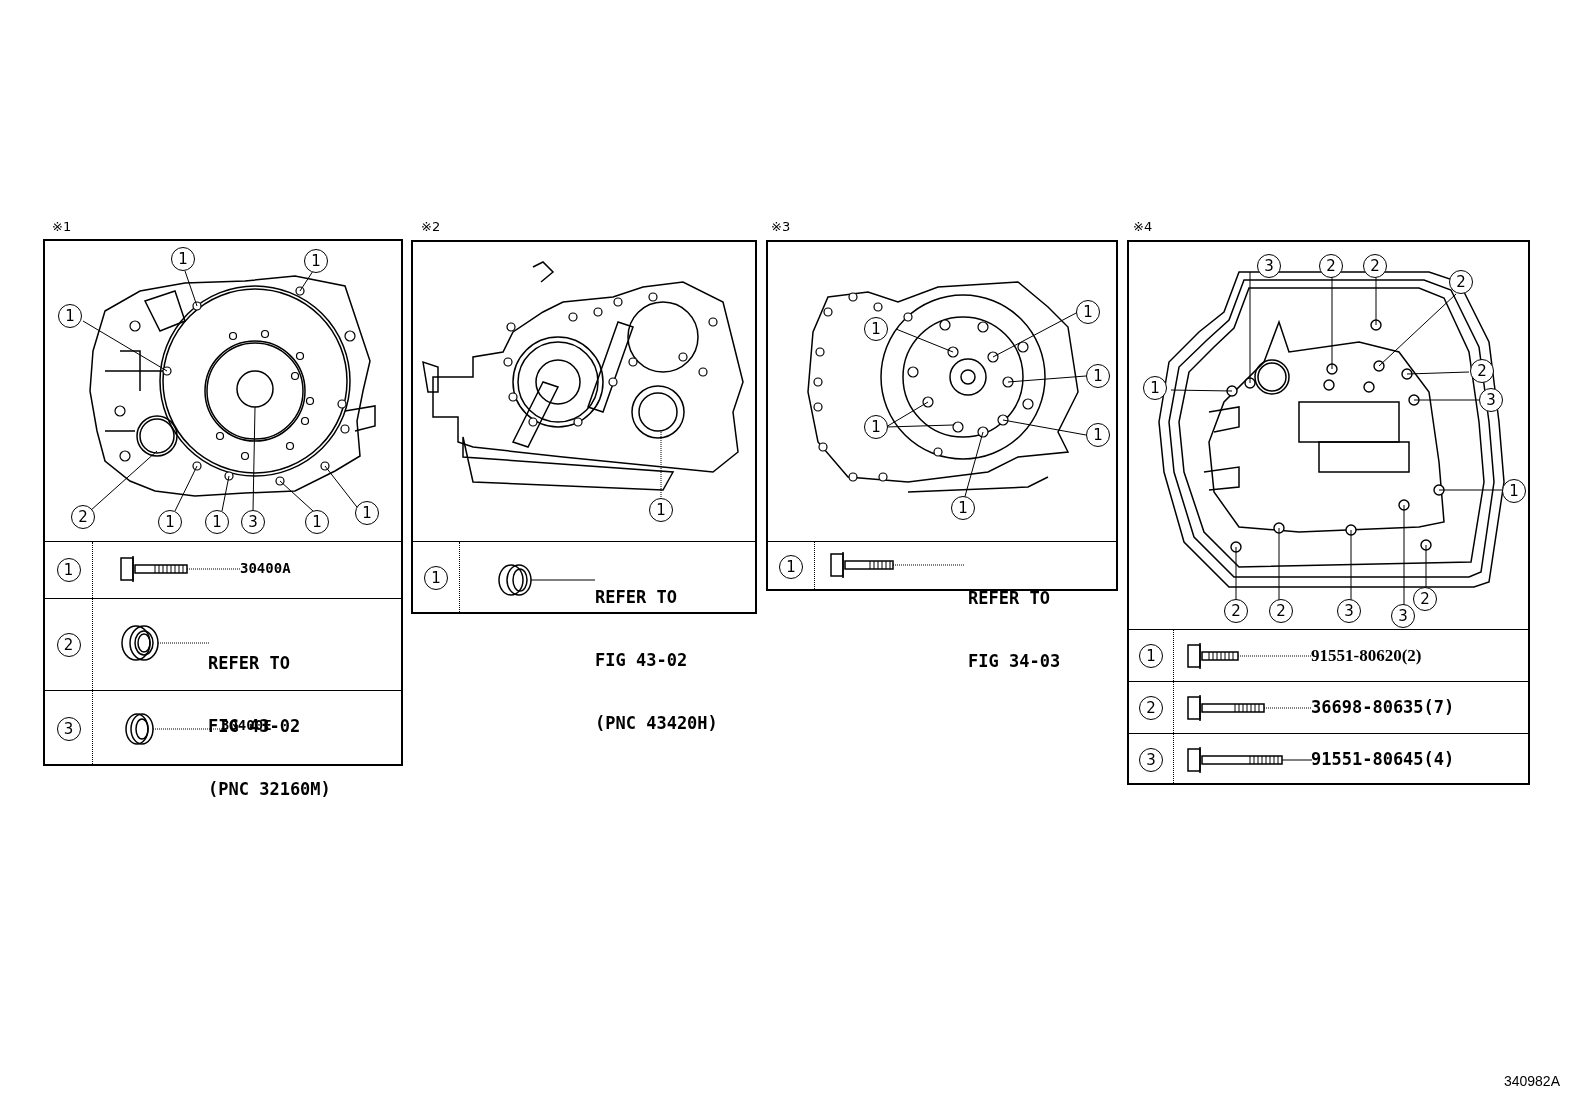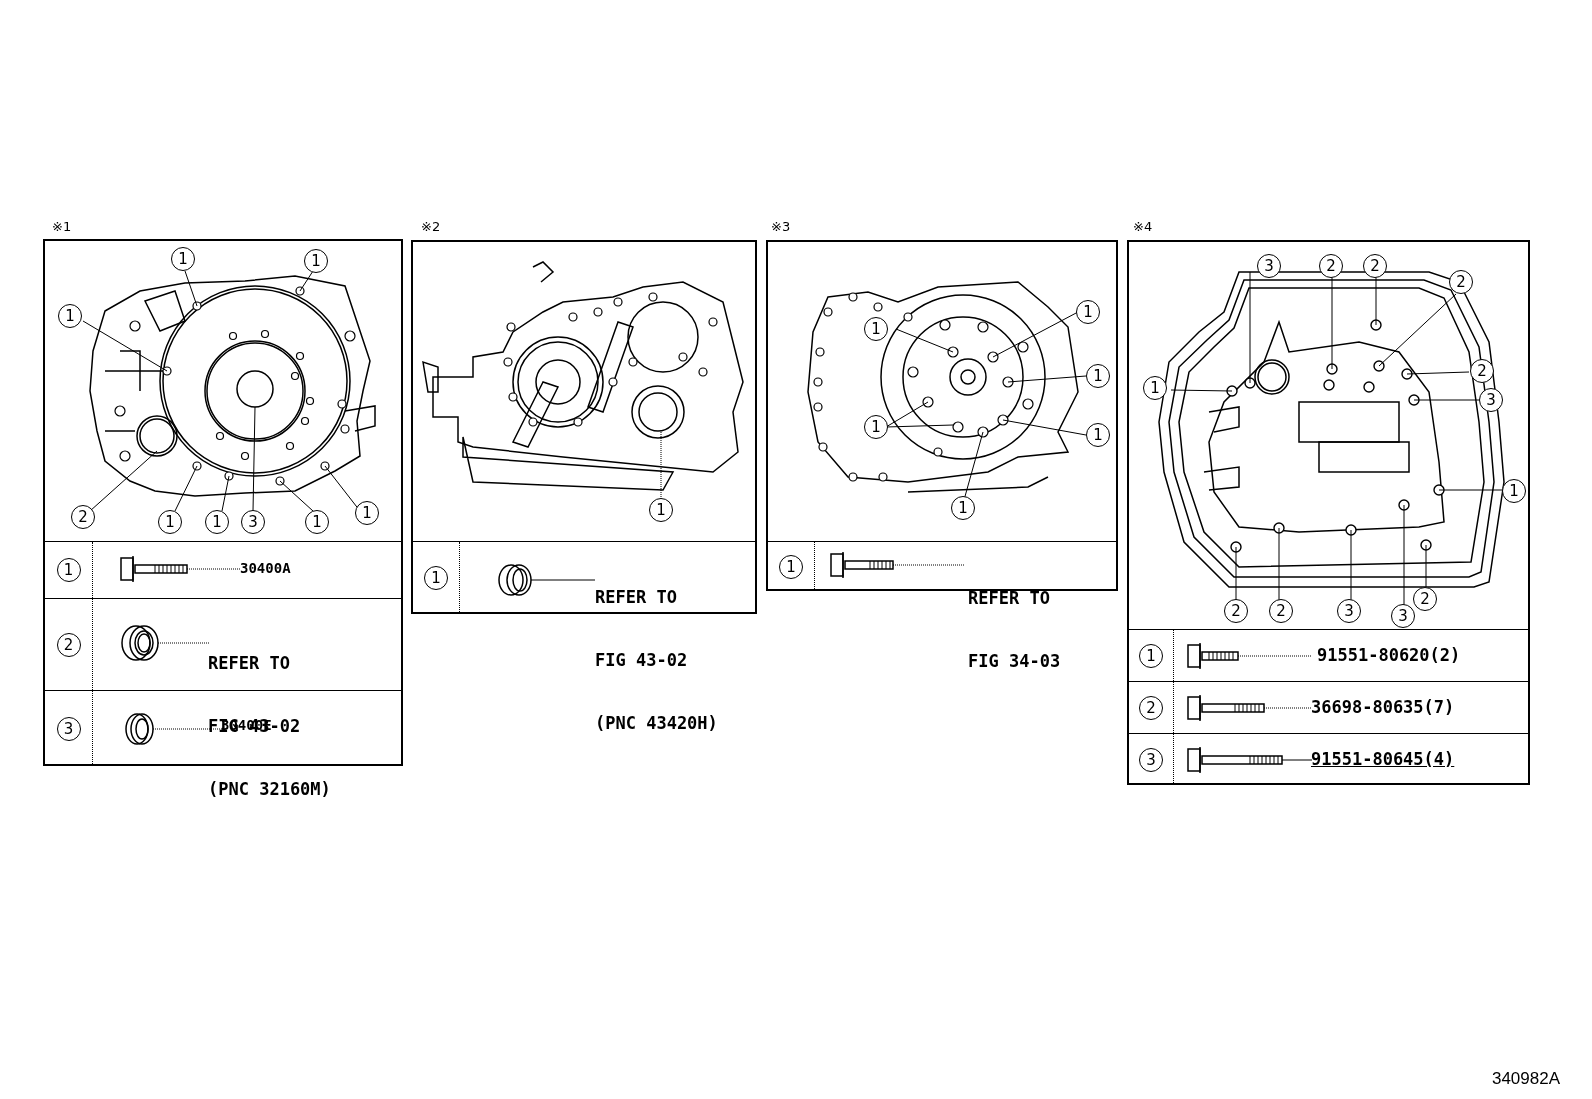--- a/index.html
+++ b/index.html
@@ -7,21 +7,21 @@
   .panel-label { position:absolute; font-family:"DejaVu Sans", sans-serif; font-size:13px; color:#000; }
   .panel { position:absolute; border:2px solid #000; box-sizing:border-box; background:#fff; }
   .art { position:absolute; left:0; top:0; }
   .row { position:absolute; left:0; right:0; border-top:1.5px solid #000; box-sizing:border-box; }
   .num-cell { position:absolute; left:0; top:0; bottom:0; border-right:1.5px dotted #000; box-sizing:border-box; display:flex; align-items:center; justify-content:center; }
   .circ { width:24px; height:24px; border:1.5px solid #000; border-radius:50%; box-sizing:border-box; display:flex; align-items:center; justify-content:center; font-family:"DejaVu Sans", sans-serif; font-size:15px; background:#fff; }
   .part-text { position:absolute; font-family:"DejaVu Sans Mono", monospace; font-weight:bold; font-size:17px; line-height:21px; white-space:pre; }
   .part-text.big { font-size:14px; }
   .ref-line { display:block; }
   .callout { position:absolute; width:24px; height:24px; border:1.5px solid #000; border-radius:50%; box-sizing:border-box; display:flex; align-items:center; justify-content:center; font-family:"DejaVu Sans", sans-serif; font-size:15px; background:#fff; }
-  .fig-id { position:absolute; right:32px; bottom:10px; font-family:"Liberation Sans", sans-serif; font-size:17px; }
+  .fig-id { position:absolute; right:32px; bottom:10px; font-family:"Liberation Sans", sans-serif; font-size:14px; }
 </style>
 </head>
 <body>
 
 <div class="panel-label" style="left:52px;top:219px;">※1</div>
 <div class="panel" style="left:43px;top:239px;width:360px;height:527px;">
   <svg class="art" width="356" height="300">
     <g fill="none" stroke="#000" stroke-width="1.5">
       <path d="M60,70 L95,50 L140,42 L200,40 L250,35 L300,45 L315,90 L325,120 L318,150 L312,180 L315,215 L290,230 L250,250 L200,252 L150,255 L110,250 L85,240 L60,220 L52,190 L45,150 L48,110 Z"></path>
       <circle cx="210" cy="140" r="95"></circle>
@@ -355,21 +355,21 @@
           <line x1="22" y1="9" x2="22" y2="17"></line>
           <line x1="26" y1="9" x2="26" y2="17"></line>
           <line x1="30" y1="9" x2="30" y2="17"></line>
           <line x1="34" y1="9" x2="34" y2="17"></line>
           <line x1="38" y1="9" x2="38" y2="17"></line>
           <line x1="42" y1="9" x2="42" y2="17"></line>
           <line x1="46" y1="9" x2="46" y2="17"></line>
         </g>
       <line x1="51" y1="13" x2="125" y2="13" stroke="#000" stroke-width="1" stroke-dasharray="1,1"></line>
     </svg>
-    <div class="part-text" style="left:188px;top:15px;">91551-80620(2)</div>
+    <div class="part-text" style="left:182px;top:15px;font-family:Liberation Serif, serif;">91551-80620(2)</div>
   </div>
 
   <div class="row" style="top:439px;height:52px;">
     <div class="num-cell" style="width:45px;">
         <div class="circ">2</div>
       </div>
     <svg style="position:absolute;left:58px;top:13px;" width="125" height="26">
       <g fill="none" stroke="#000" stroke-width="1.5">
           <rect x="1" y="2" width="12" height="22"></rect>
           <line x1="13" y1="0" x2="13" y2="26"></line>
@@ -404,17 +404,17 @@
           <line x1="67" y1="9" x2="67" y2="17"></line>
           <line x1="71" y1="9" x2="71" y2="17"></line>
           <line x1="75" y1="9" x2="75" y2="17"></line>
           <line x1="79" y1="9" x2="79" y2="17"></line>
           <line x1="83" y1="9" x2="83" y2="17"></line>
           <line x1="87" y1="9" x2="87" y2="17"></line>
           <line x1="91" y1="9" x2="91" y2="17"></line>
         </g>
       <line x1="95" y1="13" x2="125" y2="13" stroke="#000" stroke-width="1"></line>
     </svg>
-    <div class="part-text" style="left:182px;top:15px;text-decoration:underline;">91551-80645(4)</div>
+    <div class="part-text" style="left:182px;top:15px;">91551-80645(4)</div>
   </div>
 </div>
 
 <div class="fig-id">340982A</div>
 
 </body></html>

